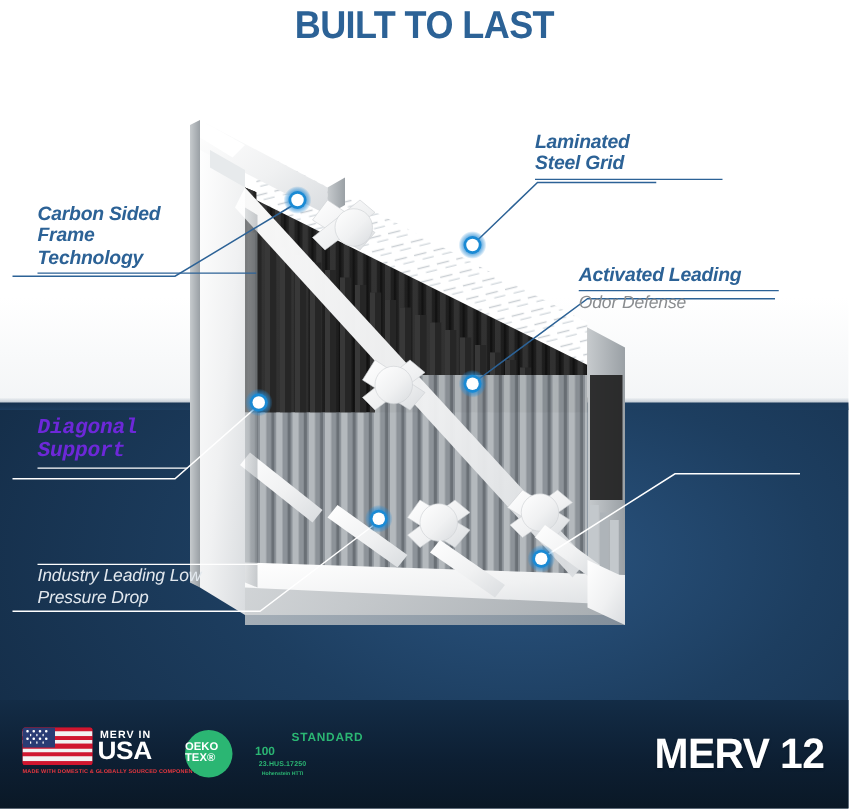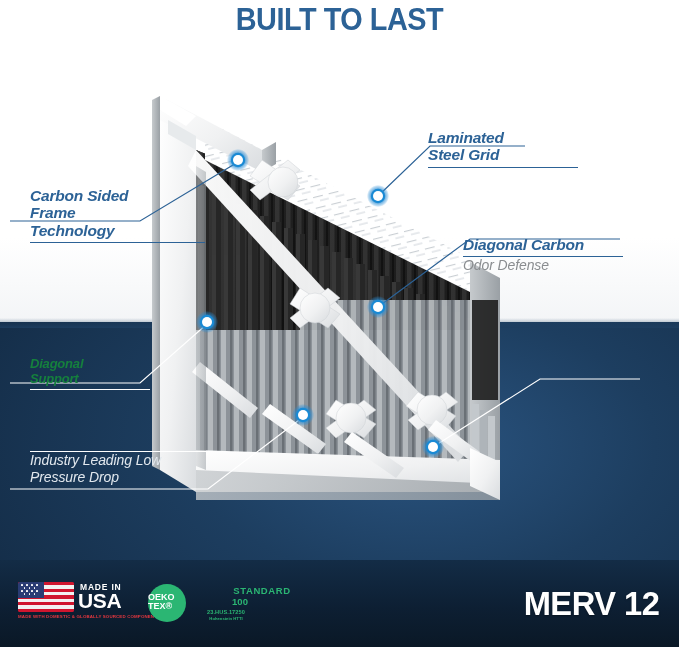--- a/index.html
+++ b/index.html
@@ -72,37 +72,36 @@
   .product { position:absolute; left:0; top:0; width:679px; height:647px; }
 
   
   .callout { position: absolute; }
   .callout .title {
     font-weight: bold;
     font-style: italic;
     line-height: 1.12;
     white-space: pre-line;
     letter-spacing: -0.2px;
-    margin-top: 24px;
   }
   .callout .rule {
     height: 0; border-top: 1.6px solid currentColor;
     margin-top: 3px;
   }
   .callout .sub {
     font-style: italic;
     line-height: 1.18;
     white-space: pre-line;
     margin-top: 0;
     letter-spacing: -0.1px;
   }
   .c-blue .title { color: #2c6296; font-size: 15.5px; }
   .c-blue .rule { color: #2c6296; }
   .c-blue .sub { color: #8a8d90; font-size: 14px; }
-  .c-white .title { color: #15803d; font-size: 13px; }
+  .c-white .title { color: #6d28d9; font-size: 17px; font-family: Liberation Mono, monospace; }
   .c-white .rule { color: #ffffff; }
   .c-white .sub { color: #e2e8ee; font-size: 14px; }
 
   
   .leader { position: absolute; overflow: visible; }
 
   
   .dot { position: absolute; width: 22px; height: 22px; }
   .dot i {
     position: absolute; left: 0; top: 0;
@@ -175,21 +174,21 @@
     box-sizing: border-box;
   }
   .oeko-std {
     position: absolute; left: 46px; top: 5px;
     width: 64px; text-align: center;
     color: #2bb673; font-size: 9.5px; font-weight: bold;
     letter-spacing: 0.6px;
     margin-left: 36px;
   }
   .oeko-100 {
-    position: absolute; left: 60px; top: 16px;
+    position: absolute; left: 32px; top: 16px;
     width: 64px; text-align: center;
     color: #2bb673; font-size: 9.5px; font-weight: bold;
   }
   .oeko-cert {
     position: absolute; left: 42px; top: 29px;
     width: 72px; text-align: center;
     color: #2bb673; font-size: 5.6px; font-weight: bold;
     letter-spacing: 0.1px;
   }
   .oeko-inst {
@@ -445,21 +444,21 @@
     <div class="rule"></div>
   </div>
 
   <div class="callout c-blue" style="left:428px; top:105px; width:150px;">
     <div class="title">Laminated
 Steel Grid</div>
     <div class="rule"></div>
   </div>
 
   <div class="callout c-blue" style="left:463px; top:212px; width:160px;">
-    <div class="title">Diagonal Carbon</div>
+    <div class="title">Activated Leading</div>
     <div class="rule"></div>
     <div class="sub">Odor Defense</div>
   </div>
 
   <div class="callout c-white" style="left:30px; top:333px; width:120px;">
     <div class="title">Diagonal
 Support</div>
     <div class="rule"></div>
   </div>
 
@@ -493,21 +492,21 @@
           <u style="left:15.5px;top:5px"></u>
         <u style="left:3px;top:8px"></u>
           <u style="left:8px;top:8px"></u>
           <u style="left:13px;top:8px"></u>
           <u style="left:18px;top:8px"></u>
         <u style="left:5.5px;top:11px"></u>
           <u style="left:10.5px;top:11px"></u>
           <u style="left:15.5px;top:11px"></u>
       </div>
     </div>
-    <div class="made-in">MADE IN</div>
+    <div class="made-in">MERV IN</div>
     <div class="usa-word">USA</div>
     <div class="usa-fine">MADE WITH DOMESTIC &amp; GLOBALLY SOURCED COMPONENTS</div>
   </div>
 
   <div class="badge-oeko">
     <div class="oeko-circle">OEKO<br>TEX®</div>
     <div class="oeko-std">STANDARD</div>
     <div class="oeko-100">100</div>
     <div class="oeko-cert">23.HUS.17250</div>
     <div class="oeko-inst">Hohenstein HTTI</div>

